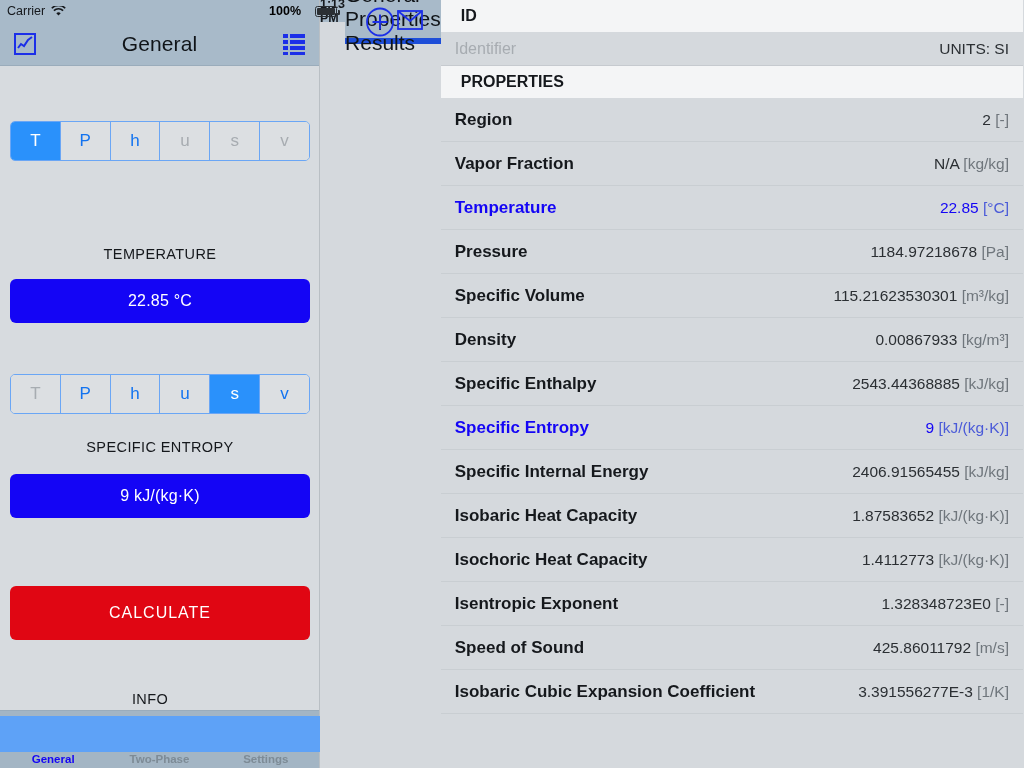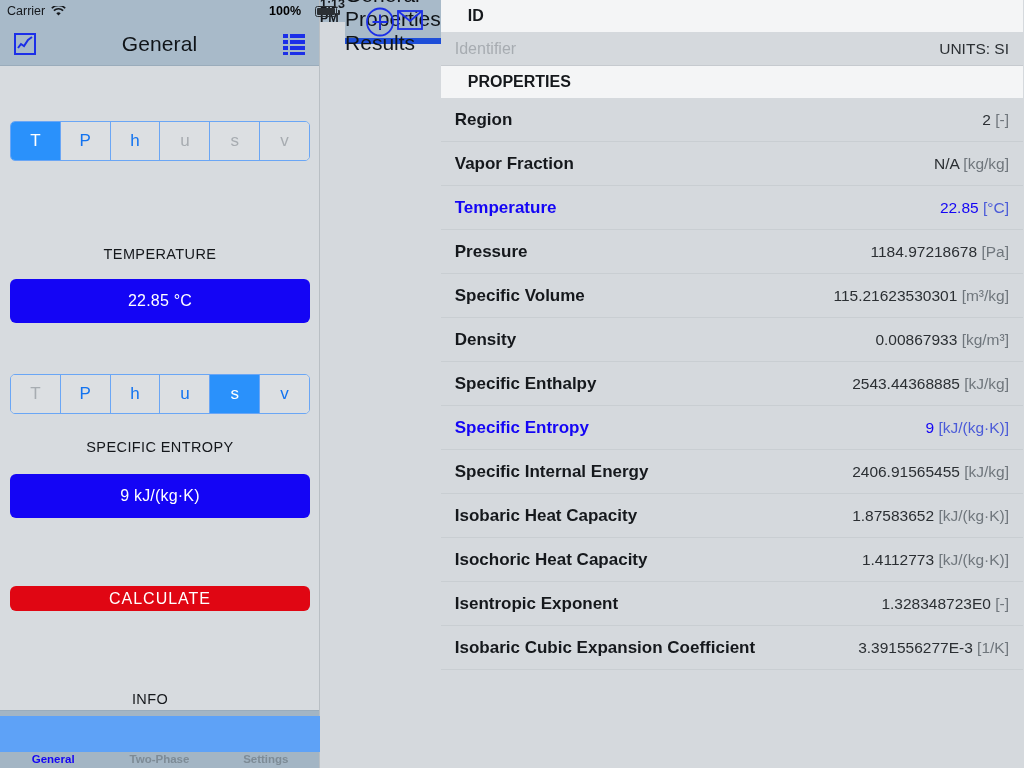--- a/index.html
+++ b/index.html
@@ -49,21 +49,21 @@
     position:absolute; left:0; width:320px; text-align:center;
     font-size:14.5px; color:#15181c; letter-spacing:.4px;
   }
   .value-field {
     position:absolute; left:10px; width:300px; height:44px;
     background:#1405f5; border-radius:6px;
     display:flex; align-items:center; justify-content:center;
     color:#ffffff; font-size:16px; letter-spacing:.2px;
   }
   #calc-btn {
-    position:absolute; left:10px; top:520px; width:300px; height:25px;
+    position:absolute; left:10px; top:520px; width:300px; height:54px;
     background:#e00613; border-radius:6px; color:#fff; font-size:16px;
     display:flex; align-items:center; justify-content:center; letter-spacing:1px;
     border:none; font-family:inherit; cursor:pointer;
   }
   #info-label {
     position:absolute; left:0; top:625px; width:300px; text-align:center;
     font-size:14.5px; color:#15181c; letter-spacing:.4px;
   }
   #info-bar {
     position:absolute; left:0; top:650px; width:320px; height:36px;
@@ -106,21 +106,21 @@
     display:flex; align-items:center; justify-content:center;
     border-bottom:6px solid #1d4ed8;
   }
   .r-nav-title { font-size:21px; color:#101418; }
   .r-nav-left { position:absolute; left:20px; top:7px; }
   .r-nav-right { position:absolute; right:18px; top:10px; }
 
   #table { flex:1; overflow:hidden; background:#d5d9dd; }
   .sec-head {
     height:32px; background:#f4f5f6; display:flex; align-items:center;
-    padding:0 27px; font-size:16px; font-weight:bold; color:#15181c;
+    padding:0 20px; font-size:16px; font-weight:bold; color:#15181c;
   }
   .id-row {
     height:34px; background:#d5d9dd; display:flex; align-items:center;
     justify-content:space-between; padding:8px 14px;
     border-bottom:1px solid #c6cacf;
   }
   .id-placeholder { font-size:16px; color:#a7acb1; }
   .id-units { font-size:15.5px; color:#2b2f33; }
   .prop-row {
     height:44px; display:flex; align-items:center; justify-content:space-between;
@@ -326,19 +326,23 @@
           </div>
           <div class="prop-row">
             <span class="prop-name">Isochoric Heat Capacity</span>
             <span class="prop-val">1.4112773 <span class="prop-unit">[kJ/(kg·K)]</span></span>
           </div>
           <div class="prop-row">
             <span class="prop-name">Isentropic Exponent</span>
             <span class="prop-val">1.328348723E0 <span class="prop-unit">[-]</span></span>
           </div>
           <div class="prop-row">
+            <span class="prop-name">Speed of Sound</span>
+            <span class="prop-val">425.86011792 <span class="prop-unit">[m/s]</span></span>
+          </div>
+          <div class="prop-row">
             <span class="prop-name">Isobaric Cubic Expansion Coefficient</span>
             <span class="prop-val">3.391556277E-3 <span class="prop-unit">[1/K]</span></span>
           </div>
         </div>
     </div>
   </div>
 </div>
 
 </body></html>

